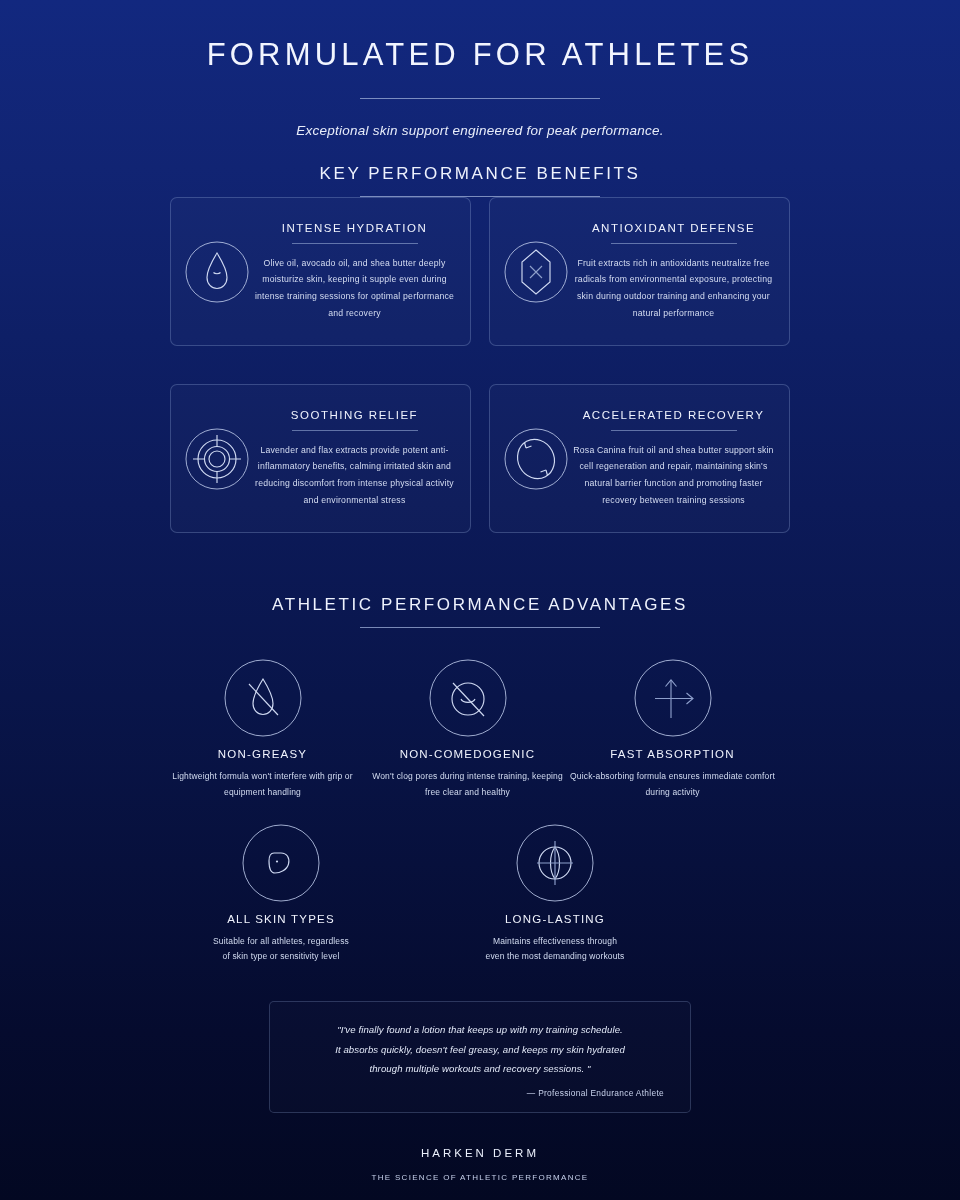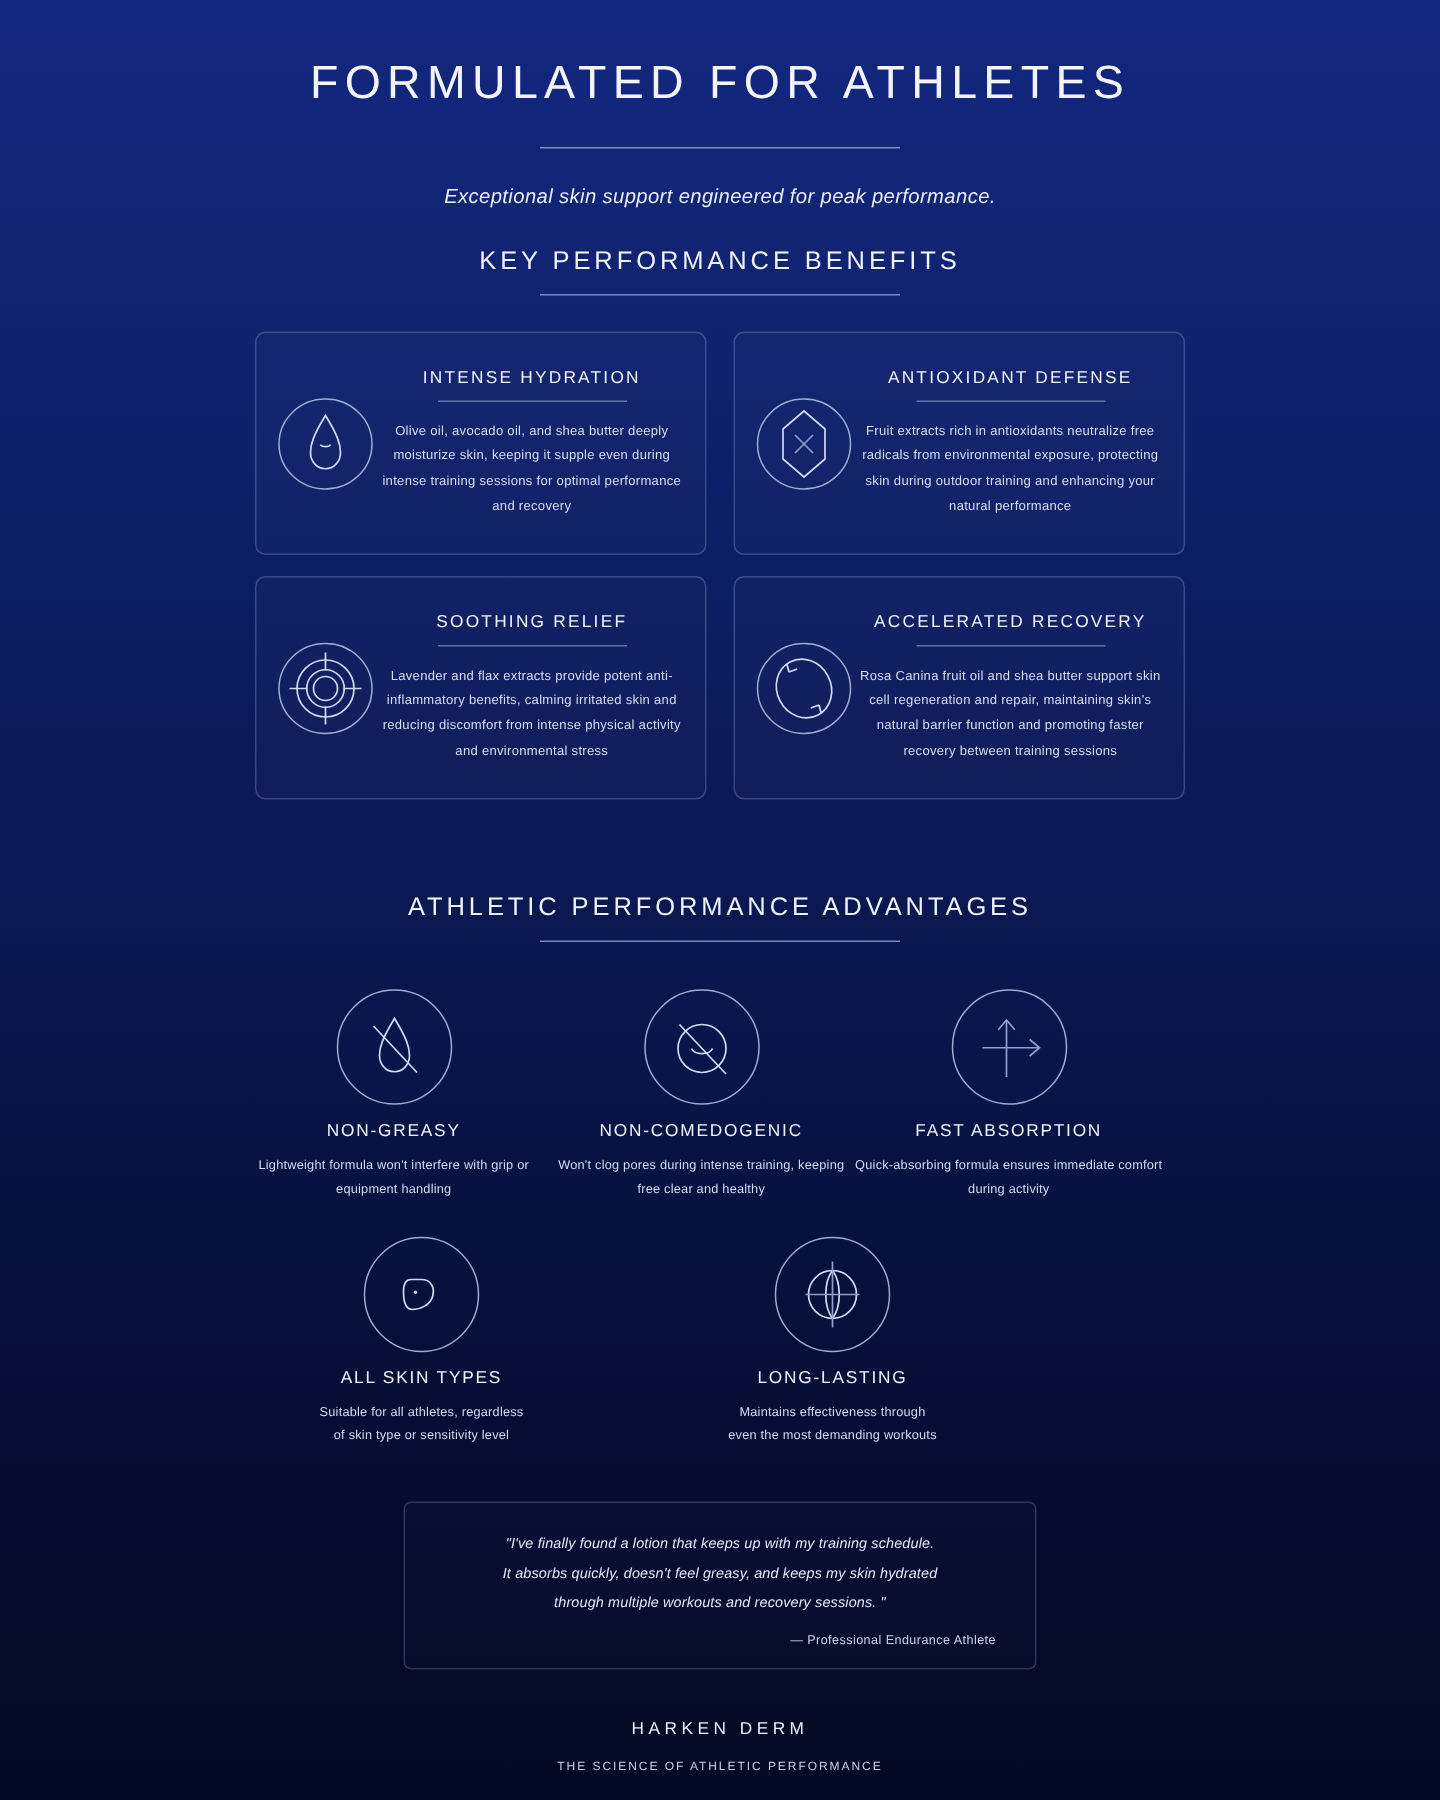--- a/index.html
+++ b/index.html
@@ -45,21 +45,21 @@
   .benefits { margin-top:26px; padding:0 170px; }
   .cards-row { display:flex; gap:18px; }
   .card {
     width:301px; height:149px;
     border:1px solid rgba(150,172,220,.30);
     border-radius:7px;
     background:rgba(255,255,255,.018);
     display:flex; align-items:center; padding:0 14px 0 12px;
   }
   .card + .card { margin-left:0; }
-  .row2 { margin-top:14px; }
+  .row2 { margin-top:38px; }
   .card-icon { flex:0 0 68px; display:flex; align-items:center; justify-content:center; }
   .card-body { flex:1; text-align:center; padding-left:2px; }
   .card-title {
     font-size:11.5px; letter-spacing:1.5px; font-weight:400; color:#f0f3fd;
   }
   .card-text {
     margin-top:11px; font-size:8.7px; line-height:1.92;
     color:#d5ddf2; letter-spacing:.2px;
   }
 
@@ -111,21 +111,21 @@
     <div class="rule rule-wide"></div>
     <div class="hero-sub">Exceptional skin support engineered for peak performance.</div>
   </div>
 
   <div class="benefits">
     <div class="section-head">
       <div class="section-title">KEY PERFORMANCE BENEFITS</div>
       <div class="rule rule-mid" style="margin-top:12px"></div>
     </div>
 
-    <div class="cards-row" style="margin-top:24px">
+    <div class="cards-row" style="">
 
       <div class="card">
         <div class="card-icon">
           <svg width="66" height="66" viewBox="0 0 66 66">
             <ellipse class="ring" cx="33" cy="33" rx="31" ry="30"></ellipse>
             <path class="stroke" d="M33 14 C25 27 23 33 23 38.5 C23 45 27.5 49.5 33 49.5 C38.5 49.5 43 45 43 38.5 C43 33 41 27 33 14 Z"></path>
             <path class="stroke" d="M29.5 33.5 C31 35.2 35 35.2 36.5 33.5" stroke-width="0.9"></path>
           </svg>
         </div>
         <div class="card-body">

